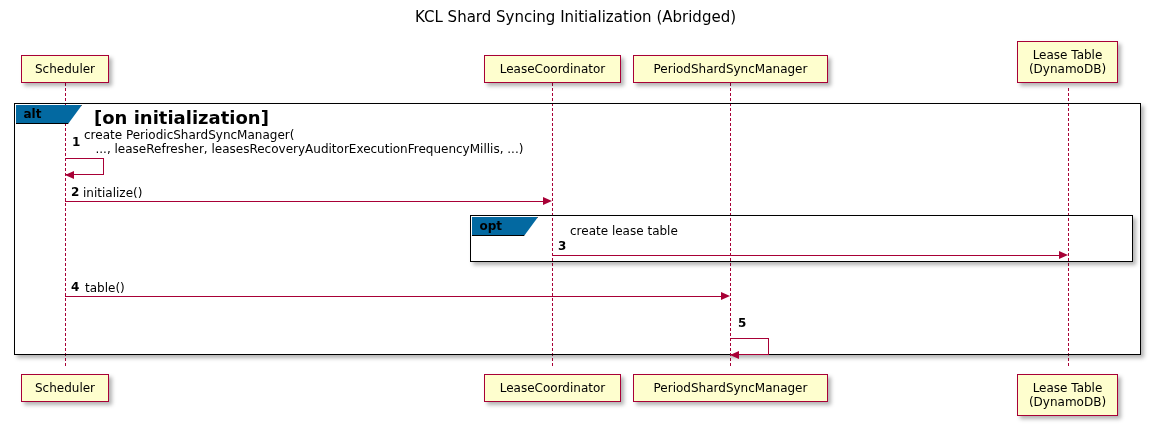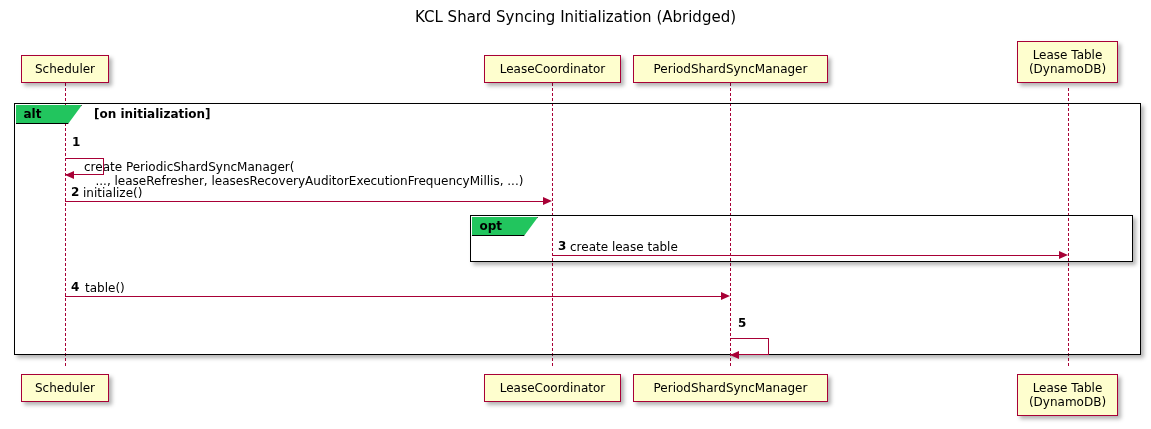--- a/index.html
+++ b/index.html
@@ -57,21 +57,21 @@
   .frame {
     position: absolute;
     box-sizing: border-box;
     border: 1.5px solid #000000;
     background: transparent;
     box-shadow: 3px 3px 4px rgba(0,0,0,0.30);
   }
   .frame-tab {
     position: absolute;
     box-sizing: border-box;
-    background: #22c55e;
+    background: #0369a1;
     border-right: 1.5px solid #000000;
     border-bottom: 1.5px solid #000000;
     font-size: 12px;
     font-weight: bold;
     color: #000000;
     padding-left: 8px;
     line-height: 18px;
     white-space: nowrap;
   }
   .frame-tab:after {
@@ -79,21 +79,21 @@
     position: absolute;
     right: -1px;
     top: 0;
     width: 0; height: 0;
     border-style: solid;
     border-width: 0 0 19px 14px;
     border-color: transparent transparent #FFFFFF transparent;
   }
   .frame-label {
     position: absolute;
-    font-size: 12px;
+    font-size: 18px;
     font-weight: bold;
     color: #000000;
     white-space: nowrap;
   }
   
   .msg-line {
     position: absolute;
     height: 0;
     border-top: 1.5px solid #A80036;
   }
@@ -146,32 +146,32 @@
   <div class="lifeline" style="left:1068px; top:88px; height:278px;"></div>
 
   <div class="frame" style="left:14px; top:103px; width:1127px; height:252px;"></div>
   <div class="frame-tab" style="left:15.5px; top:104.5px; width:66px; height:19px;">alt</div>
   <div class="frame-label" style="left:94px; top:107px;">[on initialization]</div>
 
   <div class="frame" style="left:470px; top:215px; width:663px; height:47px;"></div>
   <div class="frame-tab" style="left:471.5px; top:216.5px; width:66px; height:19px;">opt</div>
 
   <div class="msg-seq" style="left:72px; top:135px;">1</div>
-  <div class="msg-text" style="left:84px; top:128px;margin-top:32px;">create PeriodicShardSyncManager(
+  <div class="msg-text" style="left:84px; top:128px;">create PeriodicShardSyncManager(
    ..., leaseRefresher, leasesRecoveryAuditorExecutionFrequencyMillis, ...)</div>
   <div class="self-loop" style="left:65px; top:158px; width:39px; height:17px;"></div>
   <div class="arrow-left" style="left:65px; top:170.5px;"></div>
 
   <div class="msg-seq" style="left:71px; top:185px;">2</div>
   <div class="msg-text" style="left:83px; top:186px;">initialize()</div>
   <div class="msg-line" style="left:65px; top:201px; width:480px;"></div>
   <div class="arrow-right" style="left:543px; top:197px;"></div>
 
   <div class="msg-seq" style="left:558px; top:239px;">3</div>
-  <div class="msg-text" style="left:570px; top:240px;text-align:right;">create lease table</div>
+  <div class="msg-text" style="left:570px; top:224px;text-align:right;">create lease table</div>
   <div class="msg-line" style="left:552px; top:255px; width:508px;"></div>
   <div class="arrow-right" style="left:1059px; top:251px;"></div>
 
   <div class="msg-seq" style="left:71px; top:280px;">4</div>
   <div class="msg-text" style="left:85px; top:281px;">table()</div>
   <div class="msg-line" style="left:65px; top:296px; width:658px;"></div>
   <div class="arrow-right" style="left:721px; top:292px;"></div>
 
   <div class="msg-seq" style="left:738px; top:316px;">5</div>
   <div class="self-loop" style="left:730px; top:338px; width:39px; height:17px;"></div>

